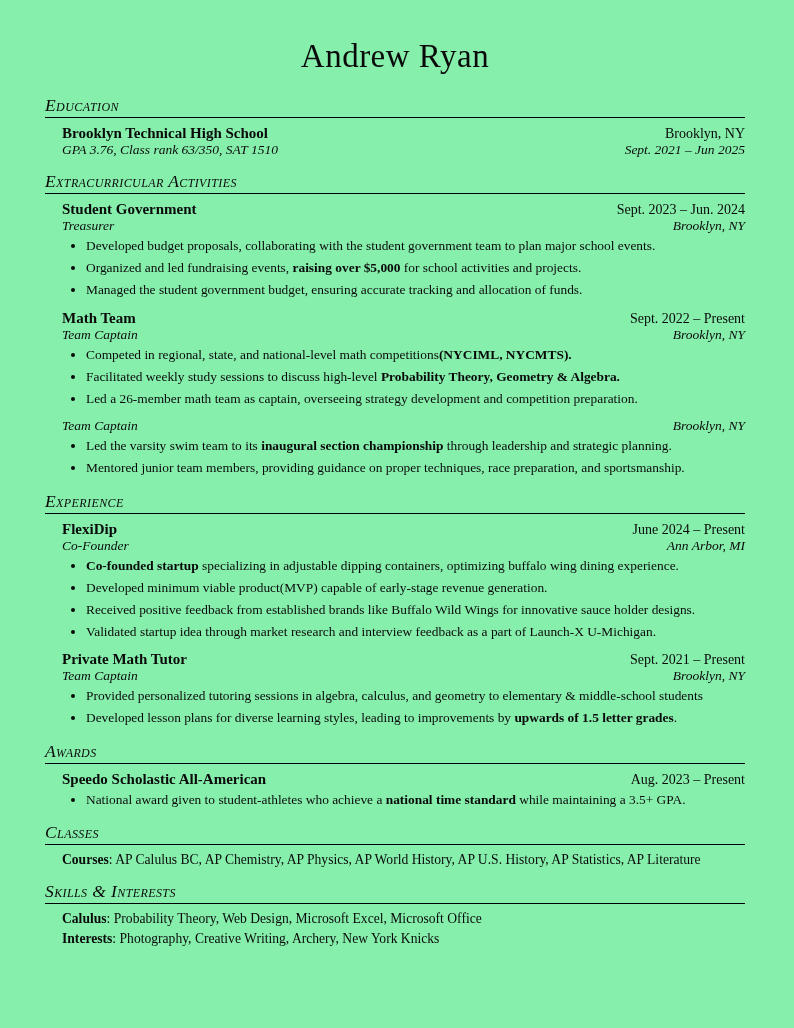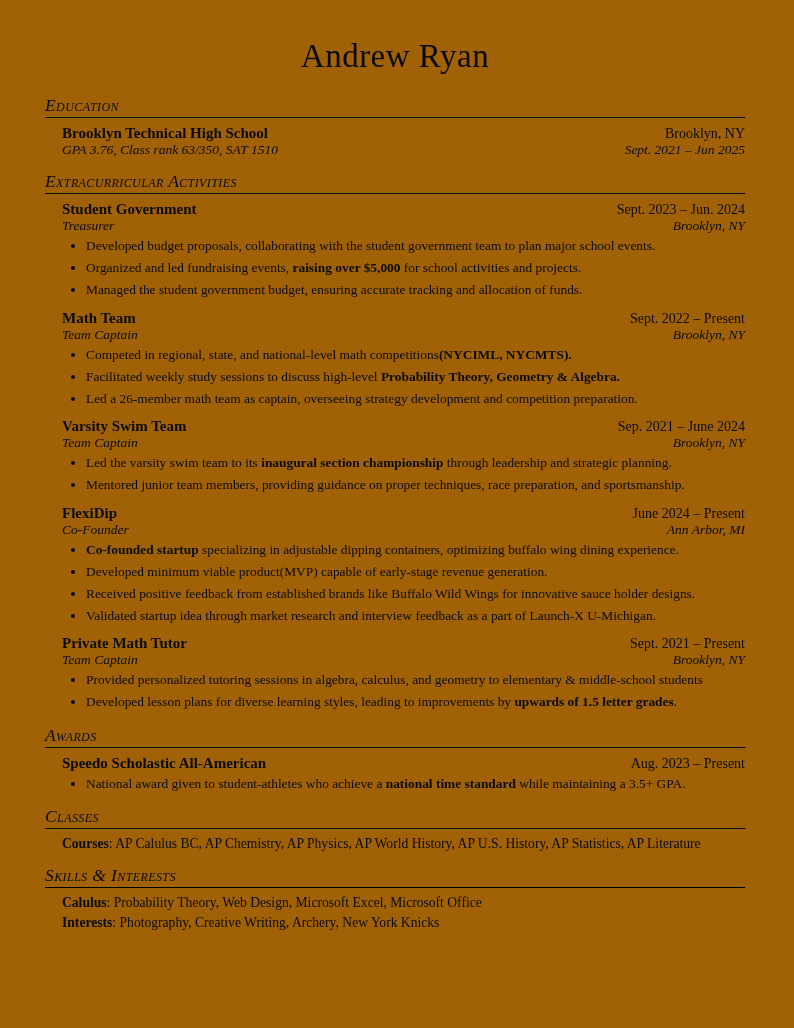--- a/index.html
+++ b/index.html
@@ -1,20 +1,20 @@
 <!DOCTYPE html>
 <html><head>
 <meta charset="utf-8">
 <style>
   html,body{margin:0;padding:0;background:#ffffff;}
   .page{
     width:794px;height:1028px;box-sizing:border-box;
     padding:34px 49px 0 45px;
     font-family:"Liberation Serif","DejaVu Serif",serif;
-    color:#0a0a0a;background:#a16207;overflow:hidden;
+    color:#0a0a0a;background:#86efac;overflow:hidden;
   }
   .name-title{
     text-align:center;font-size:33px;font-weight:normal;
     margin:4px 0 20px 0;letter-spacing:0.5px;
   }
   .section{margin-top:0;}
   .section-heading{
     font-variant:small-caps;font-weight:normal;font-size:17.5px;
     margin:13px 0 7px 0;padding-bottom:1px;
     border-bottom:1.5px solid #000;letter-spacing:0.4px;font-style:italic;
@@ -87,37 +87,34 @@
       <span class="entry-right2">Brooklyn, NY</span>
     </div>
     <ul class="bullets">
             <li><span>Competed in regional, state, and national-level math competitions</span><span class="b">(NYCIML, NYCMTS).</span></li>
             <li><span>Facilitated weekly study sessions to discuss high-level </span><span class="b">Probability Theory, Geometry &amp; Algebra.</span></li>
             <li><span>Led a 26-member math team as captain, overseeing strategy development and competition preparation.</span></li>
           </ul>
   </div>
 
   <div class="entry">
-    <div class="row">
-      <span class="entry-title">Varsity Swim Team</span>
-      <span class="entry-right1">Sep. 2021 – June 2024</span>
-    </div>
     <div class="row row2">
       <span class="entry-subtitle">Team Captain</span>
       <span class="entry-right2">Brooklyn, NY</span>
     </div>
     <ul class="bullets">
             <li><span>Led the varsity swim team to its </span><span class="b">inaugural section championship</span><span> through leadership and strategic planning.</span></li>
             <li><span>Mentored junior team members, providing guidance on proper techniques, race preparation, and sportsmanship.</span></li>
           </ul>
   </div>
 </div>
   </section>
 
   <section class="section">
+    <h2 class="section-heading">Experience</h2>
     <div class="entries">
   <div class="entry">
     <div class="row">
       <span class="entry-title">FlexiDip</span>
       <span class="entry-right1">June 2024 – Present</span>
     </div>
     <div class="row row2">
       <span class="entry-subtitle">Co-Founder</span>
       <span class="entry-right2">Ann Arbor, MI</span>
     </div>

